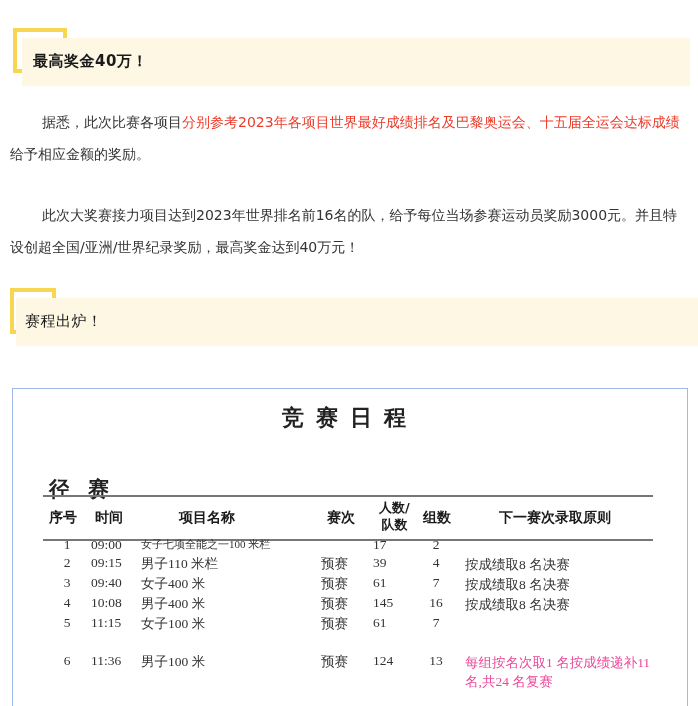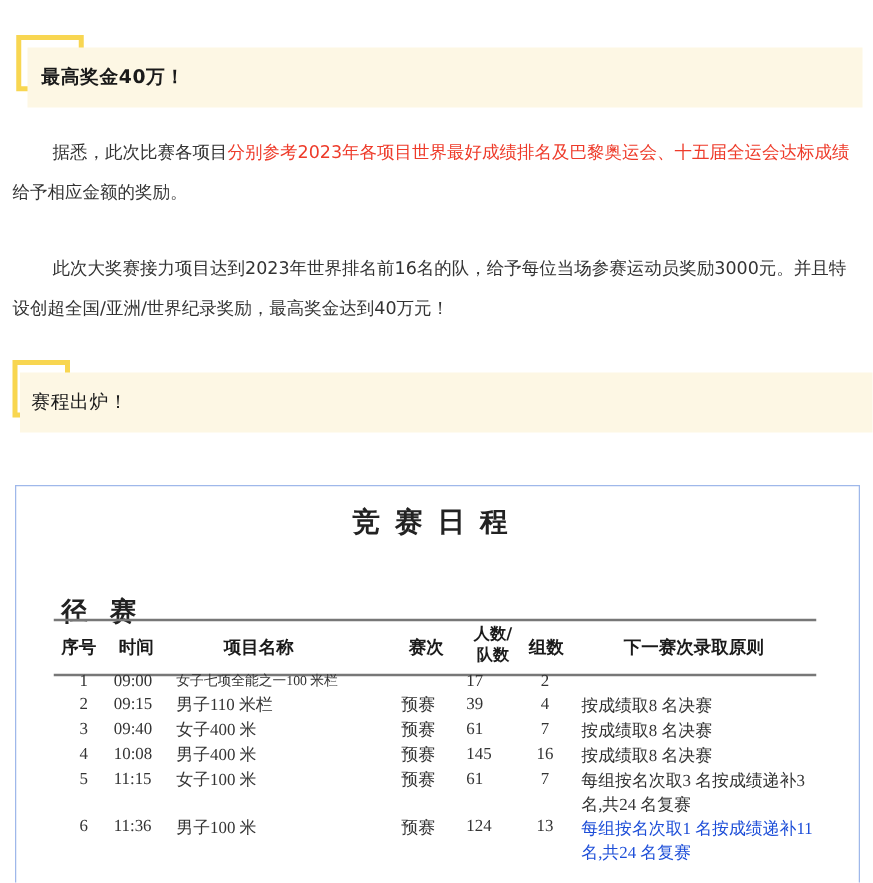--- a/index.html
+++ b/index.html
@@ -151,24 +151,23 @@
     <span class="cell c-groups">16</span>
     <span class="cell c-rule">按成绩取8 名决赛</span>
   </div>
   <div class="row" style="top:226px;height:40px;">
     <span class="cell c-no">5</span>
     <span class="cell c-time">11:15</span>
     <span class="cell c-event">女子100 米</span>
     <span class="cell c-round">预赛</span>
     <span class="cell c-count">61</span>
     <span class="cell c-groups">7</span>
-    <span class="cell c-rule">每组按名次取3 名按成绩递补3名,共24 名复赛</span>
   </div>
   <div class="row" style="top:264px;height:40px;">
     <span class="cell c-no">6</span>
     <span class="cell c-time">11:36</span>
     <span class="cell c-event">男子100 米</span>
     <span class="cell c-round">预赛</span>
     <span class="cell c-count">124</span>
     <span class="cell c-groups">13</span>
-    <span class="cell c-rule" style="color:#1d4ed8">每组按名次取1 名按成绩递补11 名,共24 名复赛</span>
+    <span class="cell c-rule" style="color:#ec4899">每组按名次取1 名按成绩递补11 名,共24 名复赛</span>
   </div>
 </div>
 
 </body></html>

